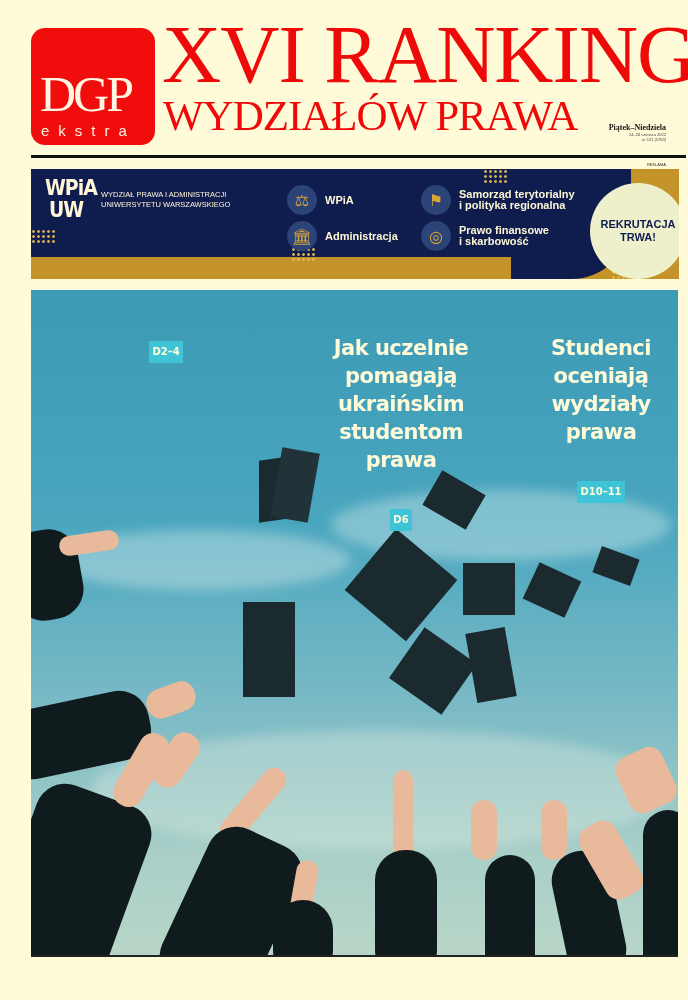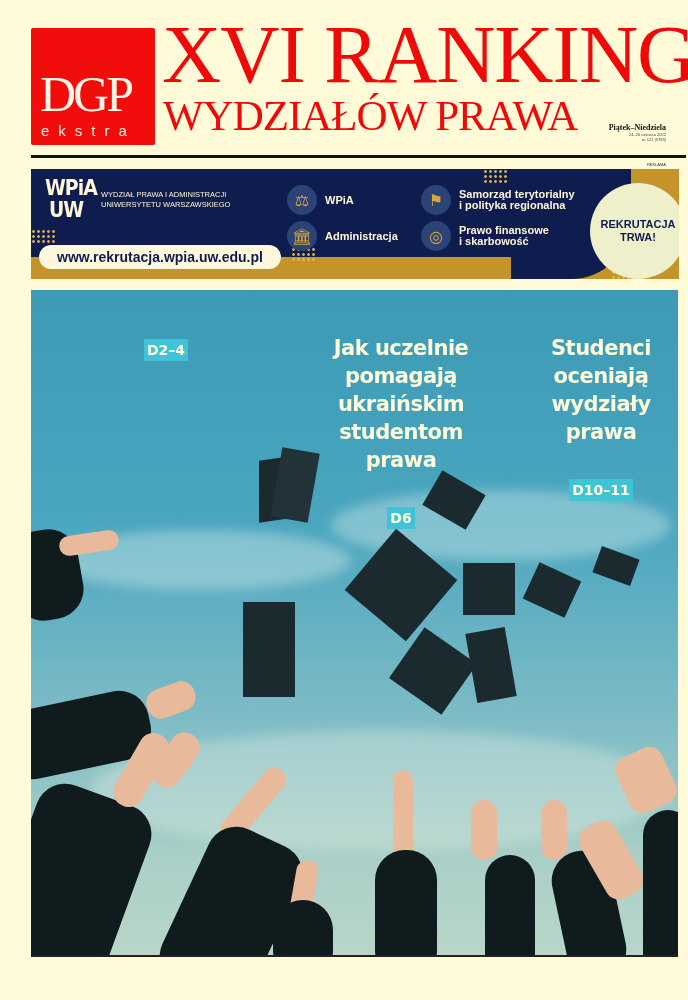--- a/index.html
+++ b/index.html
@@ -4,21 +4,21 @@
   <style>
     html, body { margin: 0; padding: 0; }
     body {
       width: 688px; height: 1000px; overflow: hidden;
       background: #fffbd9;
       position: relative;
       font-family: "DejaVu Sans", sans-serif;
     }
     .logo {
       position: absolute; left: 31px; top: 28px; width: 124px; height: 117px;
-      background: #f20d0d; border-radius: 2px;
+      background: #f20d0d; border-radius: 14px;
     }
     .logo .dgp {
       position: absolute; left: 9px; top: 36px;
       font-family: "Liberation Serif", serif; color: #fff6e4;
       font-size: 50px; letter-spacing: -3px; line-height: 60px;
     }
     .logo .ekstra {
       position: absolute; left: 10px; top: 95px; width: 110px;
       font-family: "Liberation Sans", sans-serif; color: #fff6e4;
       font-size: 15px; letter-spacing: 9px; line-height: 16px;
@@ -92,21 +92,21 @@
     .cloud { position: absolute; border-radius: 50%; background: rgba(235,245,240,.35); filter: blur(6px); }
     .cap { position: absolute; background: #1a2a2f; }
     .sleeve { position: absolute; background: #0f1b1d; border-radius: 30px; }
     .hand { position: absolute; background: #e9b99b; border-radius: 14px; }
 
     .headline {
       position: absolute; color: #fffbd9; font-family: "DejaVu Sans", sans-serif; font-weight: bold;
       text-align: center; font-size: 21px; line-height: 28px; white-space: pre-line; letter-spacing: -0.5px;
     }
     .page-ref {
-      display: inline-block; background: #3fc3d6; color: #fffbd9; font-size: 14px; line-height: 14px;
+      display: inline-block; background: #3fc3d6; color: #fffbd9; font-size: 10px; line-height: 14px;
       padding: 4px 3px; font-weight: bold; margin-top: 2px; letter-spacing: 0;
     }
   </style>
 </head>
 <body>
 
 <div class="logo">
   <div class="dgp">DGP</div>
   <div class="ekstra">ekstra</div>
 </div>
@@ -128,21 +128,20 @@
   <div class="dots" style="left:452px;top:0px;"></div>
   <div class="dots" style="left:615px;top:30px;width:18px;height:36px;"></div>
   <div class="dots" style="left:580px;top:96px;"></div>
 
   <div class="wpia">
     <div>WPiA</div>
     <div style="padding-left:4px">UW</div>
   </div>
   <div class="faculty" style="white-space:pre-line">WYDZIAŁ PRAWA I ADMINISTRACJI
 UNIWERSYTETU WARSZAWSKIEGO</div>
-  <div class="urlpill">www.rekrutacja.wpia.uw.edu.pl</div>
 
   <div class="item" style="left:256px;top:16px;">
     <div class="ico">⚖</div>
     <div class="itxt">WPiA</div>
   </div>
   <div class="item" style="left:256px;top:52px;">
     <div class="ico">🏛</div>
     <div class="itxt">Administracja</div>
   </div>
   <div class="item" style="left:390px;top:16px;">

